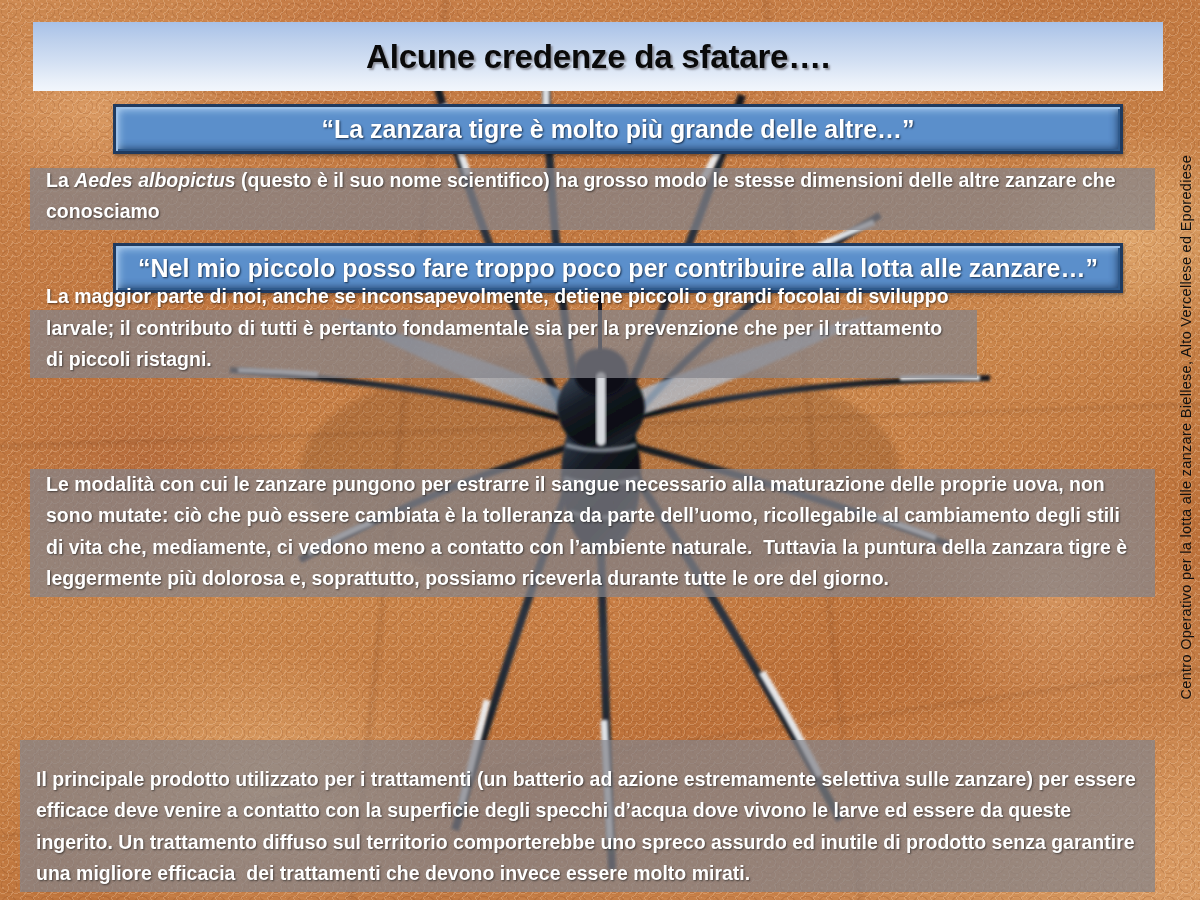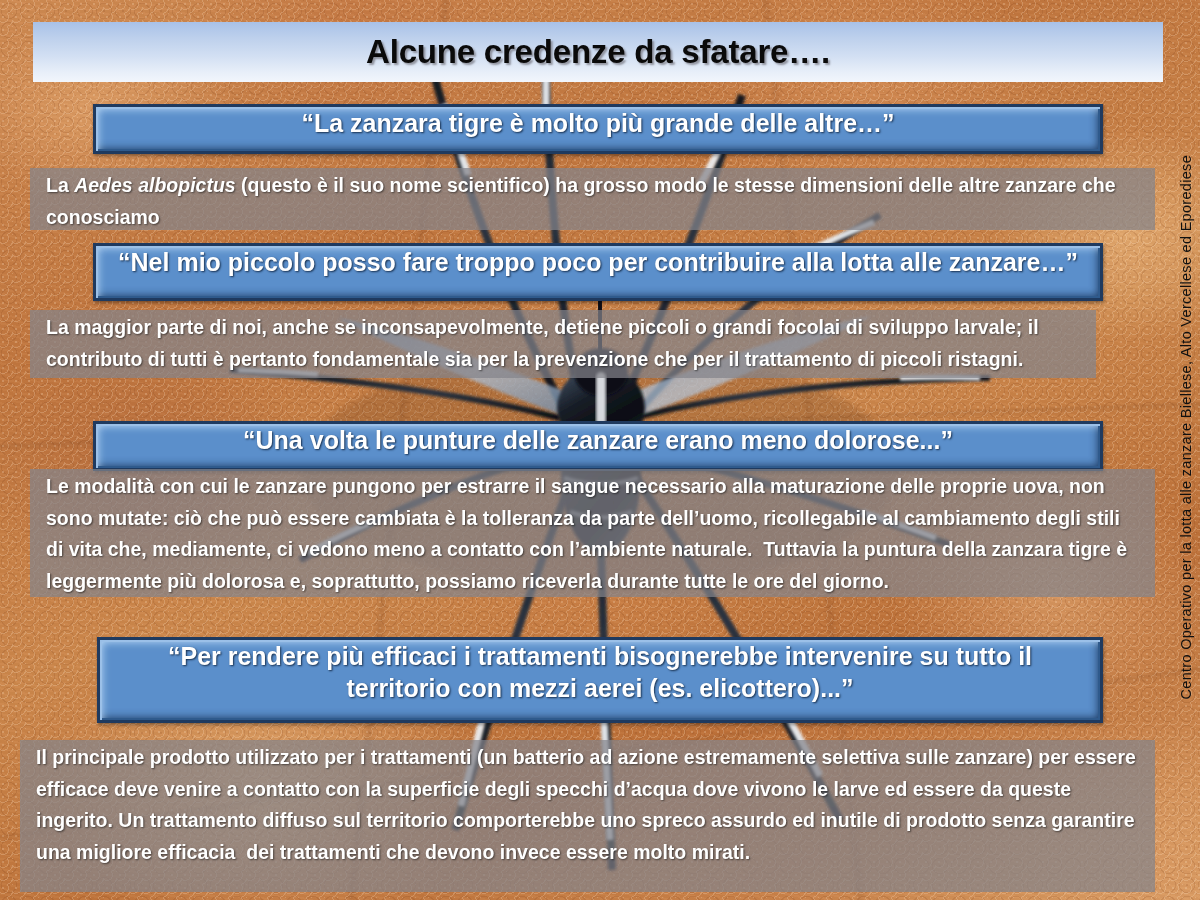--- a/index.html
+++ b/index.html
@@ -60,21 +60,21 @@
       linear-gradient(172deg, rgba(70,30,10,0) 0 78%, rgba(70,30,10,.22) 78.3%, rgba(70,30,10,0) 79%);
   }
 
   
   .mosquito { position: absolute; left: 0; top: 0; width: 1200px; height: 900px; }
 
   
   .title-banner {
     position: absolute;
     left: 33px; top: 22px;
-    width: 1130px; height: 60px;
+    width: 1130px; height: 69px;
     background: linear-gradient(to bottom, #a8c1e8 0%, #bdd0ec 26%, #d3e0f3 58%, #e8eff9 84%, #f2f6fc 100%);
   }
   .title-text {
     position: absolute;
     left: 0; right: 0; top: 50%;
     transform: translateY(-50%);
     text-align: center;
     font-size: 33px;
     font-weight: bold;
     color: #0a0a0a;
@@ -88,40 +88,41 @@
     position: absolute;
     background: #5b8fcb;
     border: 3px solid #1f3a5f;
     box-shadow:
       inset  2px  2px 0 0 #9bc0e8,
       inset -2px -2px 0 0 #2f5a8c,
       inset  5px  5px 8px -3px rgba(190,220,248,.95),
       inset -5px -5px 8px -3px rgba(26,54,92,.95),
       1px 2px 3px rgba(0,0,0,.35);
     display: flex;
-    align-items: flex-start;
+    align-items: center;
     justify-content: center;
+    margin-left: 20px;
   }
   .myth-inner {
     width: 100%;
     text-align: center;
     font-size: 25px;
     font-weight: bold;
     color: #ffffff;
     line-height: 1.28;
     padding: 0 16px;
     text-shadow: 1px 1px 2px rgba(12,30,56,.85);
   }
 
   
   .fact {
     position: absolute;
     background: rgba(132,132,138,0.72);
     display: flex;
-    align-items: flex-start;
+    align-items: flex-end;
   }
   .fact-inner {
     width: 100%;
     font-size: 19.5px;
     font-weight: bold;
     color: #ffffff;
     line-height: 1.62;
     padding: 2px 16px 2px 16px;
     text-shadow: 1px 1px 2px rgba(0,0,0,.55);
   }
@@ -237,39 +238,33 @@
   </div>
 
   <div class="myth" style="left:93px; top:104px; width:1010px; height:50px;">
     <div class="myth-inner">“La zanzara tigre è molto più grande delle altre…”</div>
   </div>
 
   <div class="fact" style="left:30px; top:168px; width:1125px; height:62px;">
     <div class="fact-inner">La <i>Aedes albopictus</i> (questo è il suo nome scientifico) ha grosso modo le stesse dimensioni delle altre zanzare che conosciamo</div>
   </div>
 
-  <div class="myth" style="left:93px; top:243px; width:1010px; height:58px;">
+  <div class="myth" style="left:93px; top:243px; width:1010px; height:50px;">
     <div class="myth-inner">“Nel mio piccolo posso fare troppo poco per contribuire alla lotta alle zanzare…”</div>
   </div>
 
-  <div class="fact" style="left:30px; top:310px; width:1066px; height:68px;">
+  <div class="fact" style="left:30px; top:310px; width:947px; height:68px;">
     <div class="fact-inner">La maggior parte di noi, anche se inconsapevolmente, detiene piccoli o grandi focolai di sviluppo larvale; il contributo di tutti è pertanto fondamentale sia per la prevenzione che per il trattamento di piccoli ristagni.</div>
   </div>
 
-  <div class="myth" style="left:93px; top:421px; width:1010px; height:50px;">
-    <div class="myth-inner">“Una volta le punture delle zanzare erano meno dolorose...”</div>
-  </div>
 
   <div class="fact" style="left:30px; top:469px; width:1125px; height:128px;">
     <div class="fact-inner">Le modalità con cui le zanzare pungono per estrarre il sangue necessario alla maturazione delle proprie uova, non sono mutate: ciò che può essere cambiata è la tolleranza da parte dell’uomo, ricollegabile al cambiamento degli stili di vita che, mediamente, ci vedono meno a contatto con l’ambiente naturale.&nbsp; Tuttavia la puntura della zanzara tigre è leggermente più dolorosa e, soprattutto, possiamo riceverla durante tutte le ore del giorno.</div>
   </div>
 
-  <div class="myth" style="left:97px; top:637px; width:1006px; height:86px;">
-    <div class="myth-inner">“Per rendere più efficaci i trattamenti bisognerebbe intervenire su tutto il territorio con mezzi aerei (es. elicottero)...”</div>
-  </div>
 
   <div class="fact" style="left:20px; top:740px; width:1135px; height:152px;">
     <div class="fact-inner">Il principale prodotto utilizzato per i trattamenti (un batterio ad azione estremamente selettiva sulle zanzare) per essere efficace deve venire a contatto con la superficie degli specchi d’acqua dove vivono le larve ed essere da queste ingerito. Un trattamento diffuso sul territorio comporterebbe uno spreco assurdo ed inutile di prodotto senza garantire una migliore efficacia&nbsp; dei trattamenti che devono invece essere molto mirati.</div>
   </div>
 
   <div class="credit">
     <span>Centro Operativo per la lotta alle zanzare Biellese, Alto Vercellese ed Eporediese</span>
   </div>
 
 </div>

